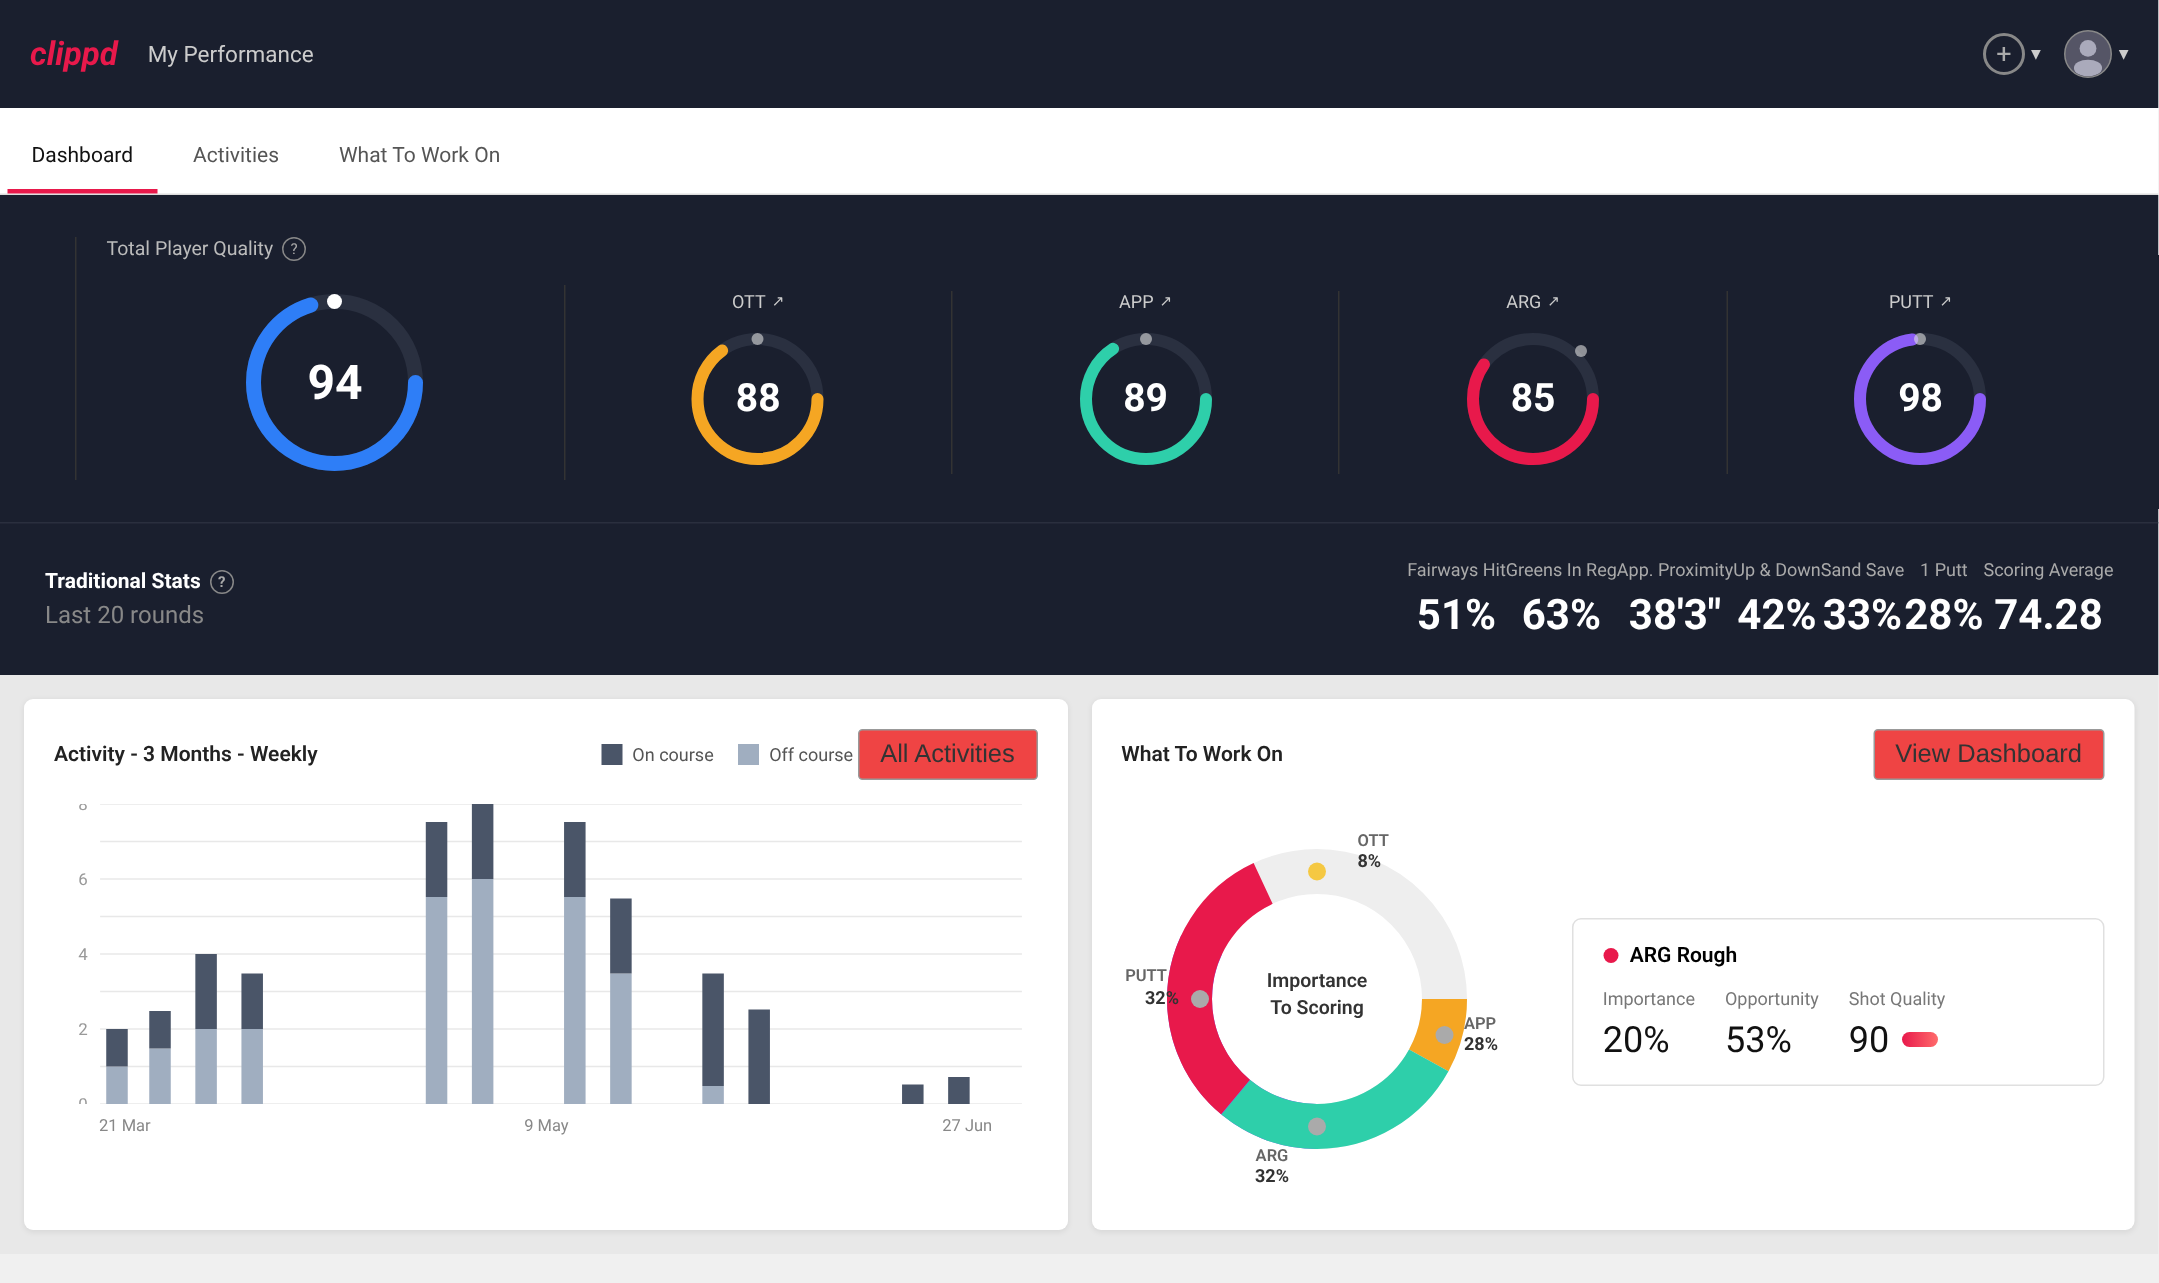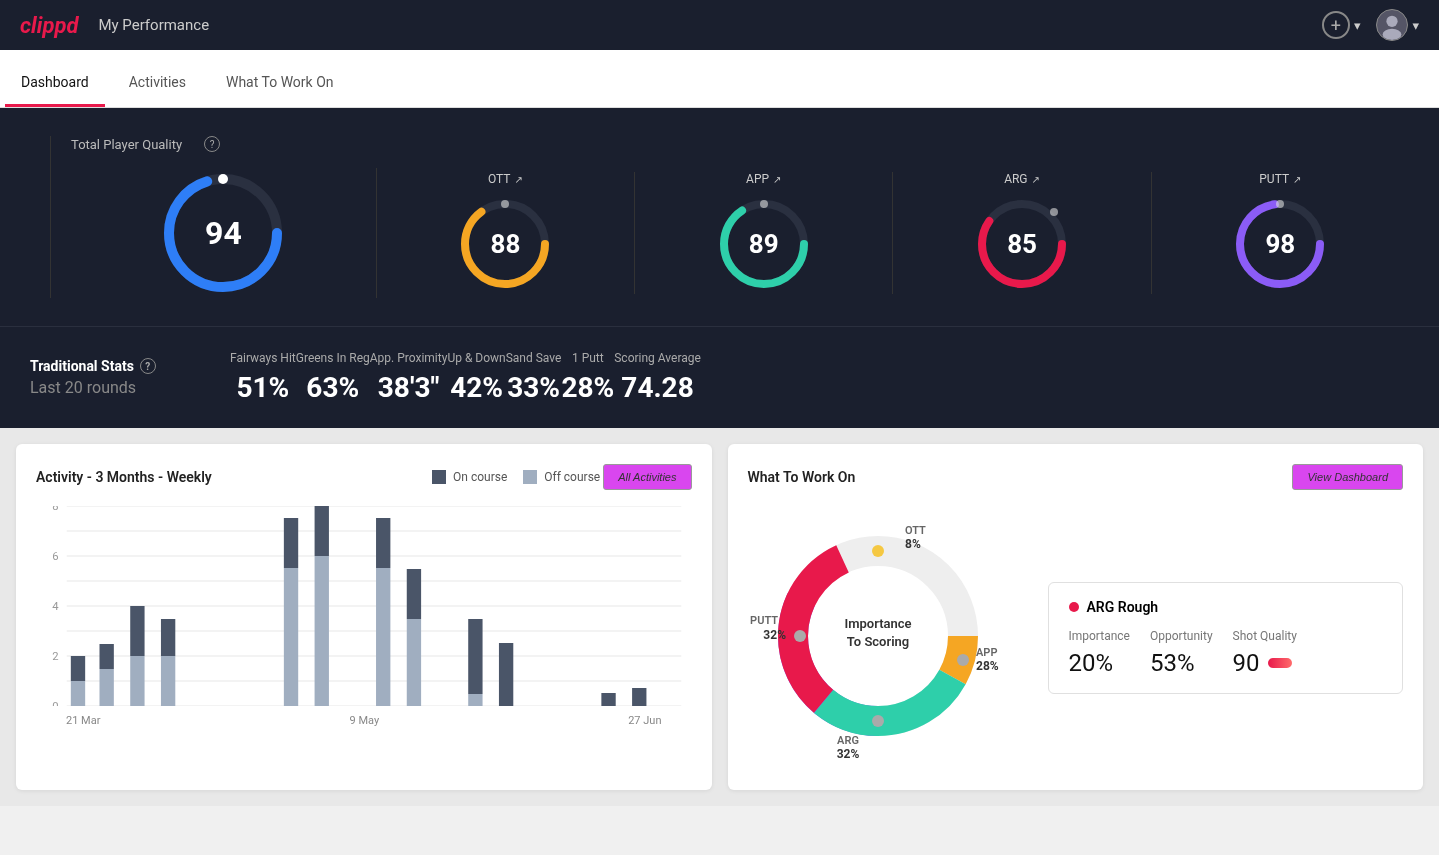--- a/index.html
+++ b/index.html
@@ -4,21 +4,21 @@
   <style>
     * { box-sizing: border-box; margin: 0; padding: 0; }
     body { font-family: -apple-system, BlinkMacSystemFont, 'Segoe UI', Roboto, sans-serif; background: #f0f0f0; }
 
     
     .header {
       background: #1a1f2e;
       display: flex;
       align-items: center;
       padding: 0 20px;
-      height: 50px;
+      height: 72px;
       justify-content: space-between;
     }
     .header-left { display: flex; align-items: center; gap: 20px; }
     .logo { color: #e8194b; font-size: 22px; font-weight: bold; font-style: italic; }
     .header-title { color: #ccc; font-size: 15px; }
     .header-right { display: flex; align-items: center; gap: 16px; }
     .header-icon-btn {
       display: flex; align-items: center; gap: 4px;
       color: #ccc; cursor: pointer; font-size: 13px;
     }
@@ -66,21 +66,21 @@
       margin-bottom: 12px;
     }
     .player-avatar svg { width: 60px; height: 60px; }
     .player-name { color: #fff; font-size: 17px; font-weight: bold; margin-bottom: 4px; }
     .player-country { color: #aaa; font-size: 13px; }
     .player-handicap { color: #aaa; font-size: 13px; }
 
     .divider-v { width: 1px; background: #333; margin: 0 20px; align-self: stretch; }
 
     .quality-section { flex: 1; }
-    .quality-label { color: #bbb; font-size: 13px; margin-bottom: 16px; display: flex; align-items: center; gap: 22px; }
+    .quality-label { color: #bbb; font-size: 13px; margin-bottom: 16px; display: flex; align-items: center; gap: 6px; }
     .quality-label .help-icon {
       width: 16px; height: 16px; border: 1px solid #888; border-radius: 50%;
       display: flex; align-items: center; justify-content: center;
       font-size: 10px; color: #aaa;
     }
     .gauges { display: flex; gap: 0; align-items: center; }
     .gauge-wrap {
       display: flex; flex-direction: column; align-items: center;
       flex: 1; padding: 0 10px; border-right: 1px solid #333; position: relative;
     }
@@ -103,21 +103,21 @@
       background: #1a1f2e;
       border-top: 1px solid #2a2f3e;
       padding: 24px 30px;
       display: flex;
       align-items: center;
       gap: 0;
     }
     .stats-label-col { width: 200px; flex-shrink: 0; }
     .stats-section-title { color: #fff; font-size: 14px; font-weight: bold; display: flex; align-items: center; gap: 6px; }
     .stats-subtitle { color: #888; font-size: 16px; margin-top: 4px; }
-    .stat-items { flex: 1; display: flex; justify-content: flex-start; }
+    .stat-items { flex: 1; display: flex; justify-content: flex-end; }
     .stat-item { text-align: center; }
     .stat-label { color: #aaa; font-size: 12px; margin-bottom: 6px; }
     .stat-value { color: #fff; font-size: 28px; font-weight: bold; }
 
     
     .bottom-panels {
       display: flex;
       gap: 16px;
       padding: 16px;
       background: #e8e8e8;
@@ -127,24 +127,23 @@
       border-radius: 6px;
       padding: 20px;
       flex: 1;
       box-shadow: 0 1px 4px rgba(0,0,0,0.08);
     }
     .panel-header { display: flex; align-items: center; justify-content: space-between; margin-bottom: 16px; }
     .panel-title { font-size: 14px; font-weight: 600; color: #222; }
     .panel-legend { display: flex; gap: 16px; align-items: center; font-size: 12px; color: #555; }
     .legend-dot { width: 12px; height: 12px; display: inline-block; margin-right: 4px; }
     .btn-outline {
-      border: 1px solid #999; background: #d946ef;
-      padding: 6px 14px; font-size: 11px; cursor: pointer; border-radius: 3px;
+      border: 1px solid #999; background: #ef4444;
+      padding: 6px 14px; font-size: 17px; cursor: pointer; border-radius: 3px;
       color: #333;
-      font-style: italic;
     }
 
     
     .chart-area { position: relative; height: 220px; }
     .chart-svg { width: 100%; height: 200px; }
     .chart-labels { display: flex; justify-content: space-between; padding: 0 30px; font-size: 11px; color: #888; margin-top: 4px; }
 
     
     .donut-area { display: flex; gap: 20px; align-items: center; }
 

